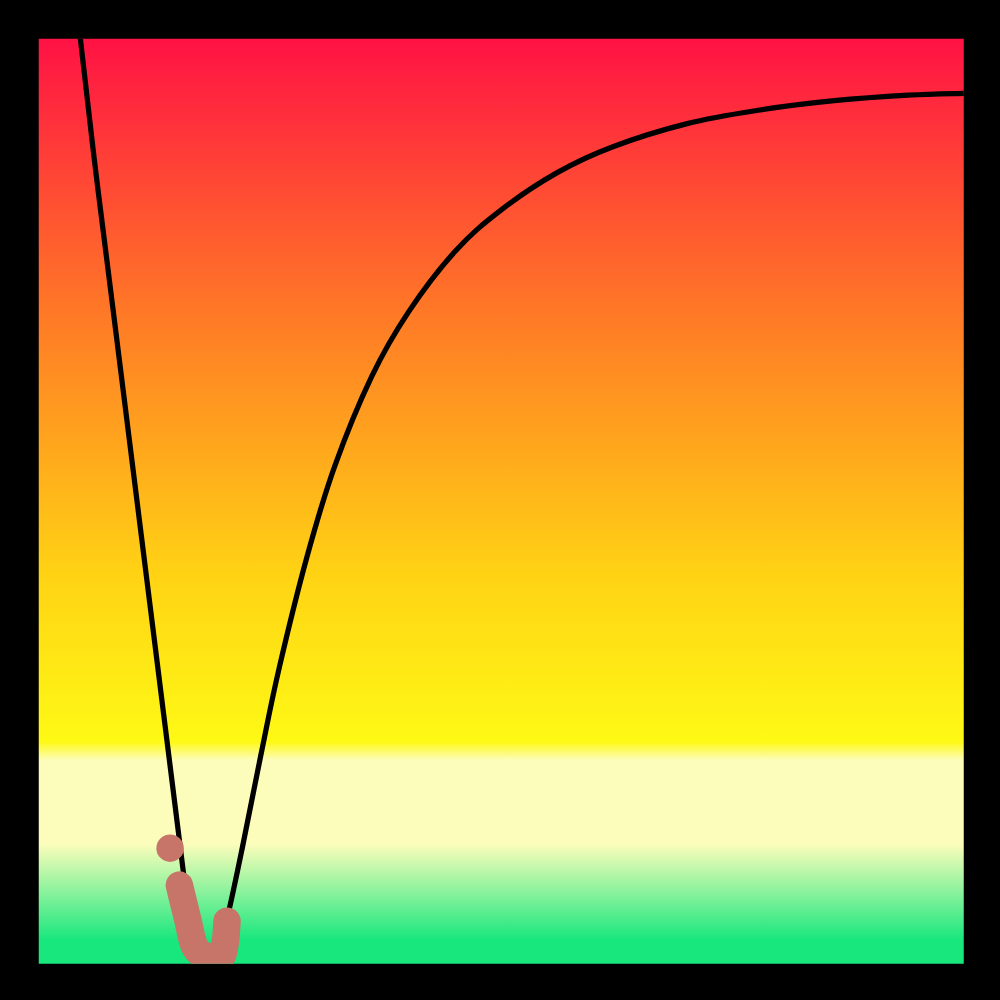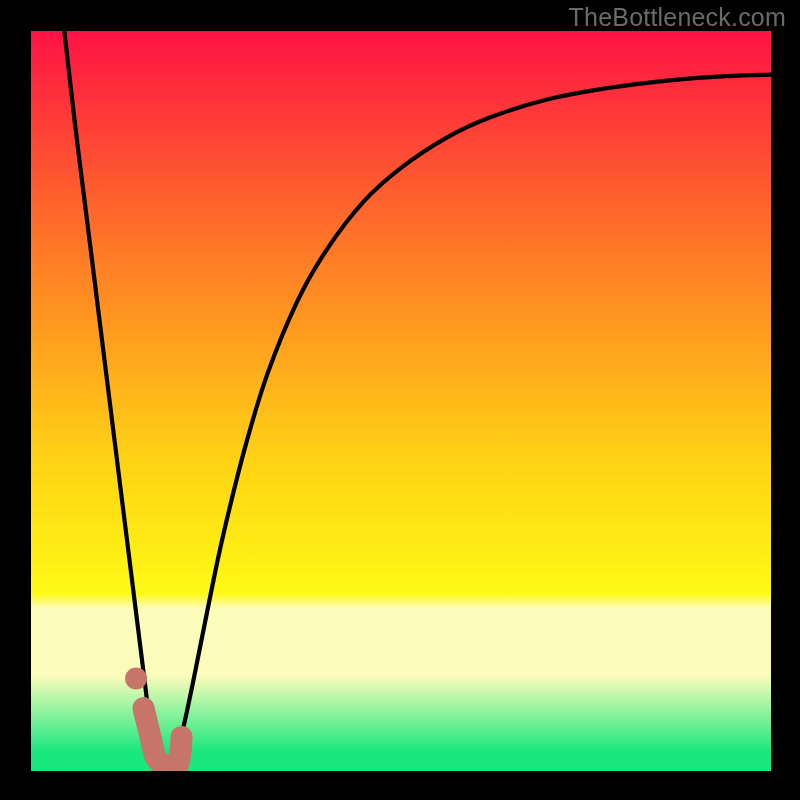--- a/index.html
+++ b/index.html
@@ -22,21 +22,20 @@
     color: #6a6a6a;
     letter-spacing: 0.2px;
     z-index: 10;
   }
   svg { display: block; }
 </style>
 </head>
 <body>
 
 <div class="wrap">
-  <div class="watermark">TheBottleneck.com</div>
   <svg id="chart-svg" width="800" height="800" viewBox="0 0 800 800">
     <defs>
       <linearGradient id="bg-grad" x1="0" y1="0" x2="0" y2="1">
         <stop id="g0" offset="0" stop-color="#ff1244"></stop>
         <stop id="g1" offset="0.30" stop-color="#ff7a26"></stop>
         <stop id="g2" offset="0.58" stop-color="#ffd314"></stop>
         <stop id="g3" offset="0.76" stop-color="#fef915"></stop>
         <stop id="g4" offset="0.78" stop-color="#fdfdbb"></stop>
         <stop id="g5" offset="0.87" stop-color="#fdfdbb"></stop>
         <stop id="g6" offset="0.975" stop-color="#17e77d"></stop>

